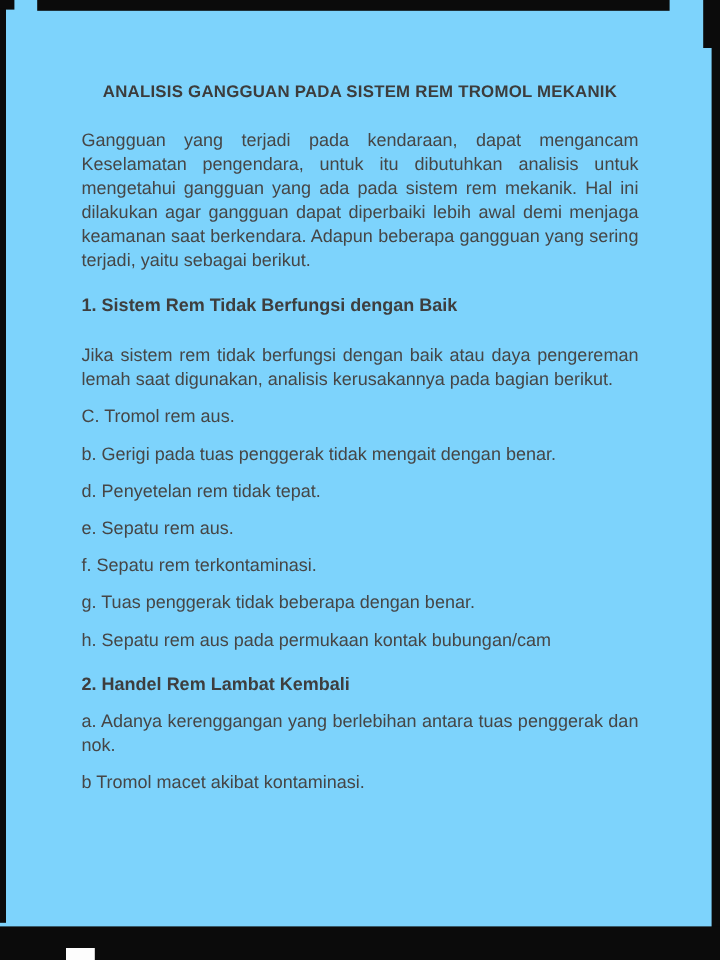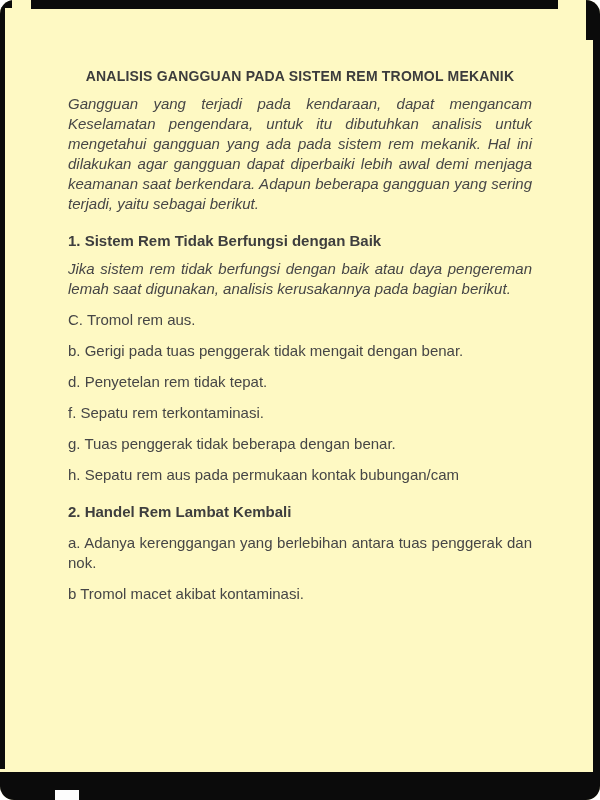--- a/index.html
+++ b/index.html
@@ -4,25 +4,24 @@
 <style>
   html, body {
     margin: 0;
     padding: 0;
     background: #ffffff;
   }
   .canvas {
     position: relative;
     width: 600px;
     height: 800px;
-    background: #fef9c3;
+    background: #7dd3fc;
     overflow: hidden;
     font-family: "Liberation Sans", sans-serif;
     color: #454545;
-    border-radius: 14px;
   }
 
   
   .edge { position: absolute; background: #0b0b0b; }
   .edge-top        { left: 31px;  top: 0;     width: 527px; height: 9px;  }
   .edge-top-left   { left: 0;     top: 0;     width: 12px;  height: 8px;  }
   .edge-left       { left: 0;     top: 7px;   width: 5px;   height: 762px;}
   .edge-right-top  { right: 0;    top: 0;     width: 14px;  height: 40px; }
   .edge-right      { right: 0;    top: 40px;  width: 7px;   height: 733px;}
   .edge-bottom     { left: 0;     top: 772px; width: 600px; height: 28px; }
@@ -52,21 +51,21 @@
     line-height: 20px;
     font-weight: bold;
     color: #3e3e3e;
   }
   .para, .item {
     font-size: 15px;
     line-height: 20px;
     text-align: justify;
     color: #464646;
   }
-  .para { margin: 8px 0 0; font-style: italic; }
+  .para { margin: 22px 0 0; }
   .item { margin: 11px 0 0; }
   .item-first { margin-top: 13px; }
 </style>
 </head>
 <body>
 
 <div class="canvas">
 
   <div class="edge edge-top"></div>
   <div class="edge edge-top-left"></div>
@@ -82,20 +81,21 @@
 
     <p class="para intro">Gangguan yang terjadi pada kendaraan, dapat mengancam Keselamatan pengendara, untuk itu dibutuhkan analisis untuk mengetahui gangguan yang ada pada sistem rem mekanik. Hal ini dilakukan agar gangguan dapat diperbaiki lebih awal demi menjaga keamanan saat berkendara. Adapun beberapa gangguan yang sering terjadi, yaitu sebagai berikut.</p>
 
     <h2 class="sec-heading">1. Sistem Rem Tidak Berfungsi dengan Baik</h2>
 
     <p class="para">Jika sistem rem tidak berfungsi dengan baik atau daya pengereman lemah saat digunakan, analisis kerusakannya pada bagian berikut.</p>
 
     <p class="item">C. Tromol rem aus.</p>
     <p class="item">b. Gerigi pada tuas penggerak tidak mengait dengan benar.</p>
     <p class="item">d. Penyetelan rem tidak tepat.</p>
+    <p class="item">e. Sepatu rem aus.</p>
     <p class="item">f. Sepatu rem terkontaminasi.</p>
     <p class="item">g. Tuas penggerak tidak beberapa dengan benar.</p>
     <p class="item">h. Sepatu rem aus pada permukaan kontak bubungan/cam</p>
 
     <h2 class="sec-heading">2. Handel Rem Lambat Kembali</h2>
 
 
     <p class="item">a. Adanya kerenggangan yang berlebihan antara tuas penggerak dan nok.</p>
     <p class="item">b Tromol macet akibat kontaminasi.</p>
 

